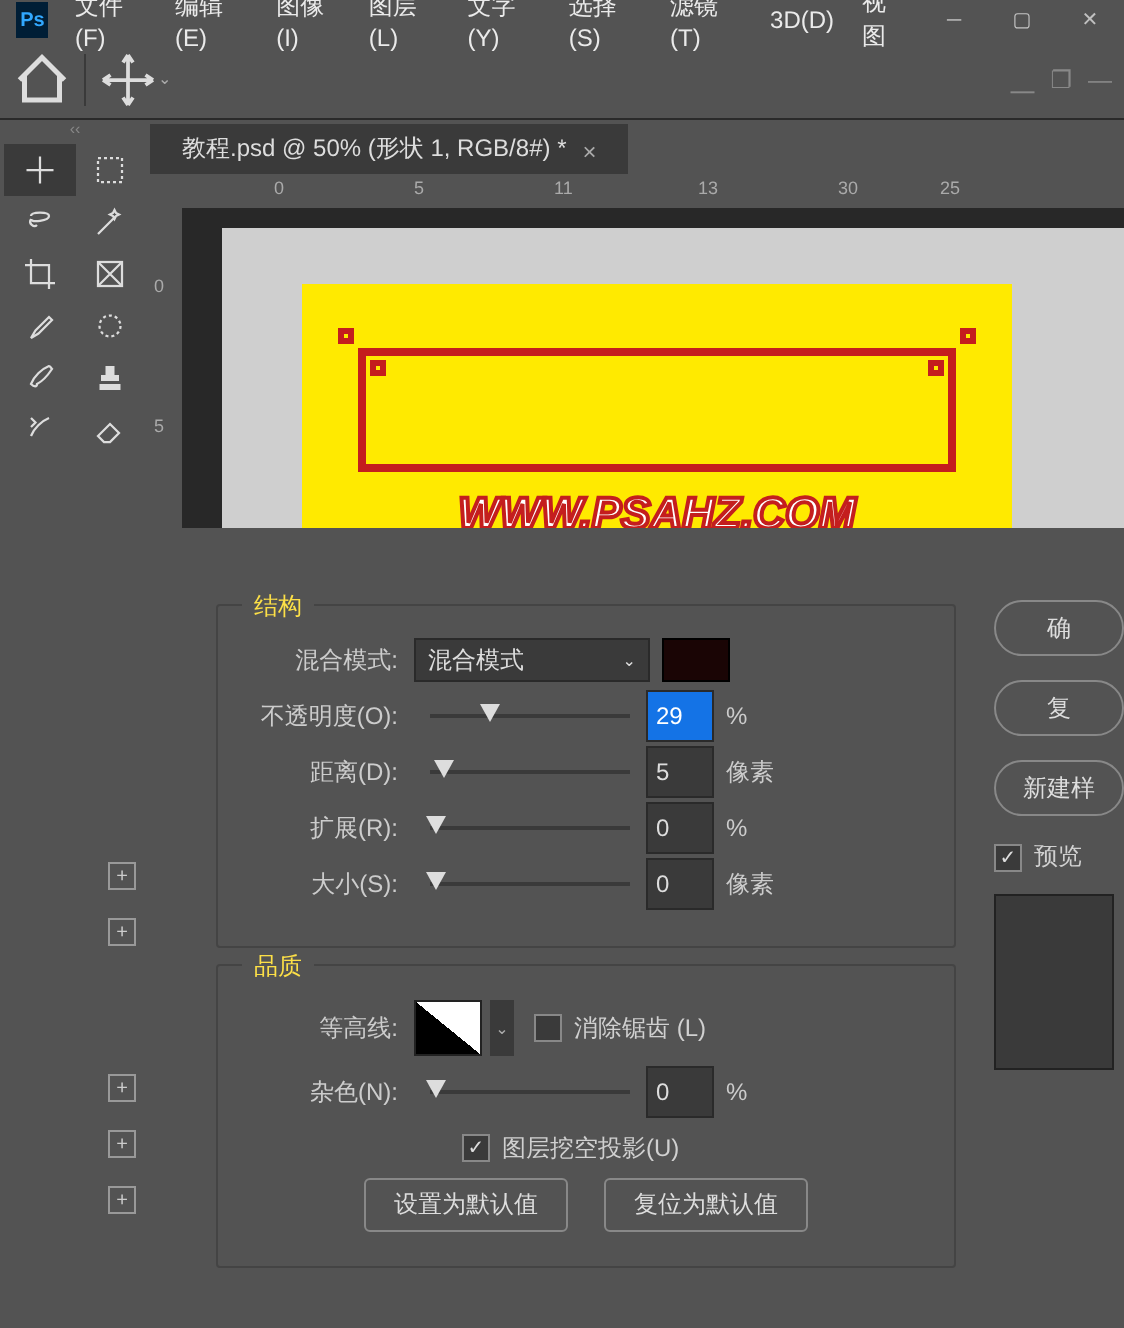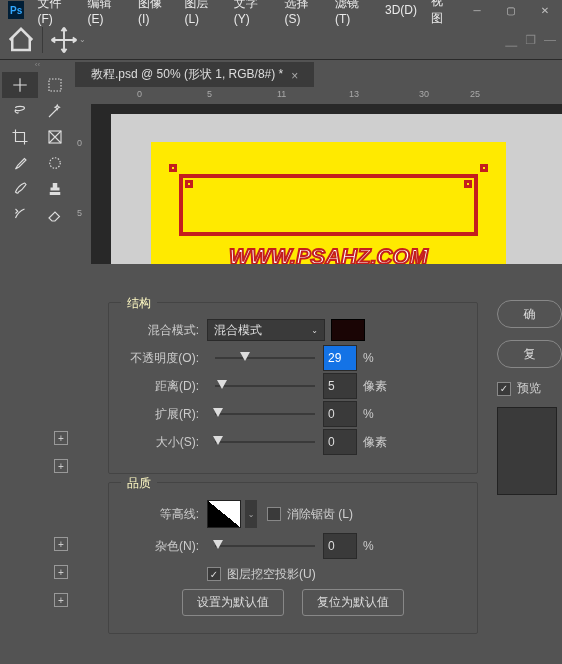--- a/index.html
+++ b/index.html
@@ -53,21 +53,21 @@
 
 
 .dialog-backdrop { position: absolute; top: 264px; left: 0; right: 0; bottom: 0; background: #535353; }
 .panel-left { position: absolute; left: 0; top: 0; width: 78px; bottom: 0; background: #535353; }
 .panel-left .panel-row { height: 28px; display: flex; align-items: center; justify-content: flex-end; padding-right: 10px; }
 .panel-left .plus { width: 14px; height: 14px; border: 1px solid #999; display: flex; align-items: center; justify-content: center; font-size: 10px; color: #ccc; }
 
 .dialog-main { position: absolute; left: 108px; top: 38px; width: 370px; }
 .section-title { color: #ddd; margin-bottom: 8px; }
 .subsection { border: 1px solid #444; border-radius: 2px; padding: 10px 14px 14px; position: relative; margin-bottom: 8px; }
-.subsection-title { position: absolute; top: -8px; left: 12px; background: #535353; padding: 0 6px; color: #fef9c3; }
+.subsection-title { position: absolute; top: -8px; left: 12px; background: #535353; padding: 0 6px; color: #fde047; }
 .field-row { display: flex; align-items: center; margin: 6px 0; height: 22px; }
 .field-label { width: 76px; text-align: right; color: #ccc; margin-right: 8px; }
 .select-ctl { background: #3a3a3a; border: 1px solid #2a2a2a; height: 22px; width: 118px; display: flex; align-items: center; padding: 0 6px; color: #ddd; justify-content: space-between; }
 .color-swatch { width: 34px; height: 22px; background: #1a0505; border: 1px solid #000; margin-left: 6px; }
 .slider { flex: 0 0 100px; height: 2px; background: #3a3a3a; position: relative; margin: 0 8px; }
 .slider .thumb { position: absolute; top: -5px; width: 0; height: 0; border-left: 5px solid transparent; border-right: 5px solid transparent; border-top: 9px solid #ddd; }
 .num-input { width: 34px; height: 22px; background: #3a3a3a; border: 1px solid #2a2a2a; color: #ddd; padding: 12px 4px; text-align: left; display: flex; align-items: center; }
 .num-input.hl { background: #1473e6; color: #fff; }
 .unit { margin-left: 6px; color: #ccc; }
 .angle-dial { width: 30px; height: 30px; border: 1px solid #888; border-radius: 50%; position: relative; margin-right: 6px; }
@@ -327,34 +327,35 @@
 
       <div class="field-row">
         <div class="field-label">杂色(N):</div>
         <div class="slider">
             <div class="thumb" style="left:-2px"></div>
           </div>
         <div class="num-input">0</div>
         <span class="unit">%</span>
       </div>
 
-      <div class="field-row" style="margin-left:84px">
+      <div class="field-row" style="margin-left:108px">
         <span class="checkbox checked"></span>
         <span>图层挖空投影(U)</span>
       </div>
 
       <div class="field-row" style="justify-content:center;gap:18px;margin-top:6px">
         <div class="btn-flat">设置为默认值</div>
         <div class="btn-flat">复位为默认值</div>
       </div>
     </div>
   </div>
 
   <div class="dialog-right">
     <div class="btn-side">确</div>
     <div class="btn-side">复</div>
+    <div class="btn-side">新建样</div>
     <div class="preview-check">
       <span class="checkbox checked"></span>
       <span>预览</span>
     </div>
     <div class="preview-box"></div>
   </div>
 </div>
 
 </body></html>

